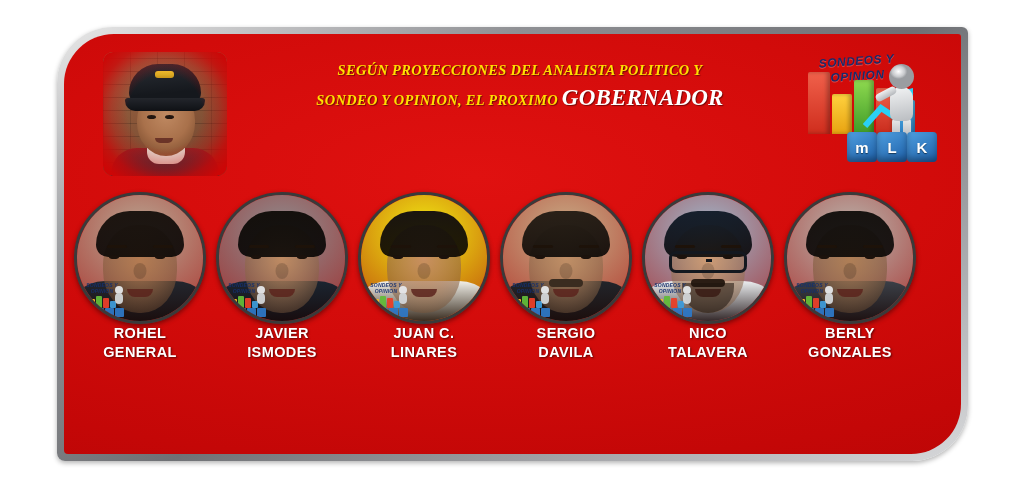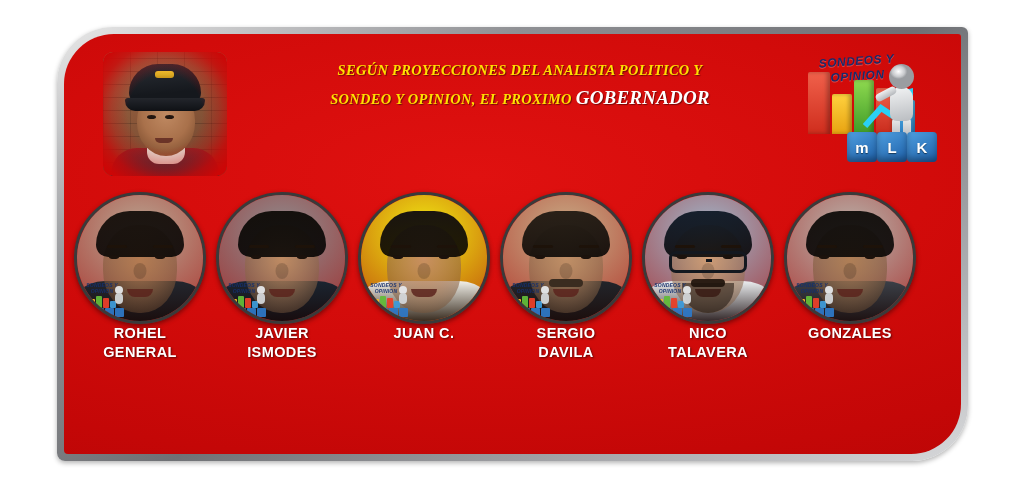--- a/index.html
+++ b/index.html
@@ -101,21 +101,21 @@
     position:absolute; left:186px; top:22px; width:540px;
     text-align:center;
     font-style:italic; font-weight:bold;
     color:#ffe000;
     font-size:14.4px; line-height:28px;
     letter-spacing:.35px;
     text-shadow:1px 1px 1px rgba(0,0,0,.45);
     font-family:Liberation Serif, serif;
   }
   #headline .big{
-    color:#ffffff; font-size:19px; letter-spacing:.2px;
+    color:#ffffff; font-size:23px; letter-spacing:.2px;
   }
   #headline .ln{display:block; white-space:nowrap;}
 
   
   #logo{position:absolute; right:28px; top:14px; width:132px;height:122px;}
   #logo .ltext{
     position:absolute; left:4px; top:6px; width:104px;
     text-align:center; color:#1b2a6b; font-weight:bold; font-style:italic;
     font-size:12px; line-height:15px; letter-spacing:.5px;
     transform:rotate(-4deg);
@@ -383,20 +383,21 @@
               <div class="mc mc2"></div>
               <div class="mc mc3"></div>
               <div class="mfig">
                 <div class="h"></div>
                 <div class="b"></div>
               </div>
             </div>
           </div>
           <div class="cname">
             <span>JUAN C.</span>
+            <span>LINARES</span>
           </div>
         </div>
         <div class="cand" style="left: 432px;">
           <div class="circ">
             <div class="bg" style="background:radial-gradient(90% 80% at 50% 30%,#c8b089 0%, rgba(0,0,0,.22) 140%);"></div>
             <div class="shoulders" style="background:linear-gradient(180deg,#22242a,rgba(0,0,0,.85));"></div>
             <div class="face" style="top:30px;width:74px;height:88px;background:radial-gradient(58% 55% at 50% 38%,#c08f66 0%, rgba(0,0,0,.30) 160%);"></div>
             <div class="hair" style="top:16px;width:88px;height:46px;border-radius:44px 44px 16px 16px;background:linear-gradient(175deg,#2a2118,rgba(0,0,0,.85));"></div>
             <div class="brow" style="left:30px;top:50px;width:20px;"></div>
             <div class="brow" style="left:76px;top:50px;width:20px;"></div>
@@ -494,19 +495,20 @@
               <div class="mc mc1"></div>
               <div class="mc mc2"></div>
               <div class="mc mc3"></div>
               <div class="mfig">
                 <div class="h"></div>
                 <div class="b"></div>
               </div>
             </div>
           </div>
           <div class="cname">
+            <span>BERLY</span>
             <span>GONZALES</span>
           </div>
         </div>
       </div>
 
   </div>
 </div>
 
 </body></html>

